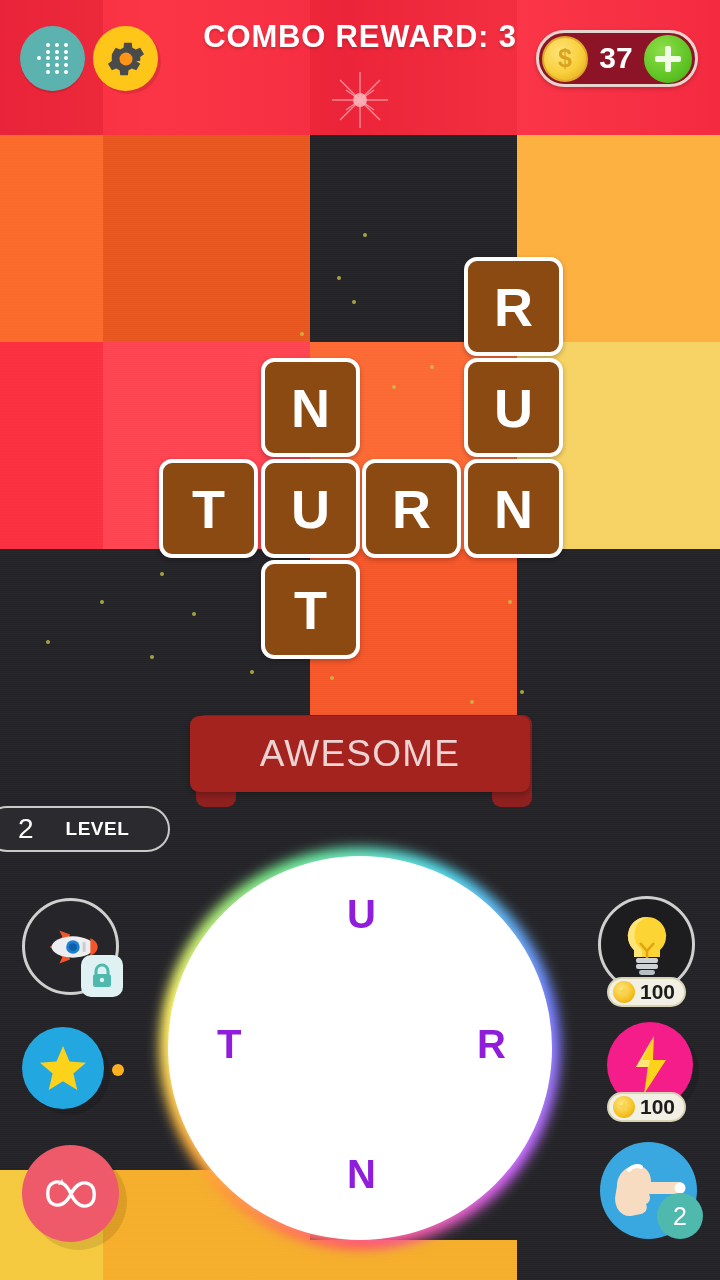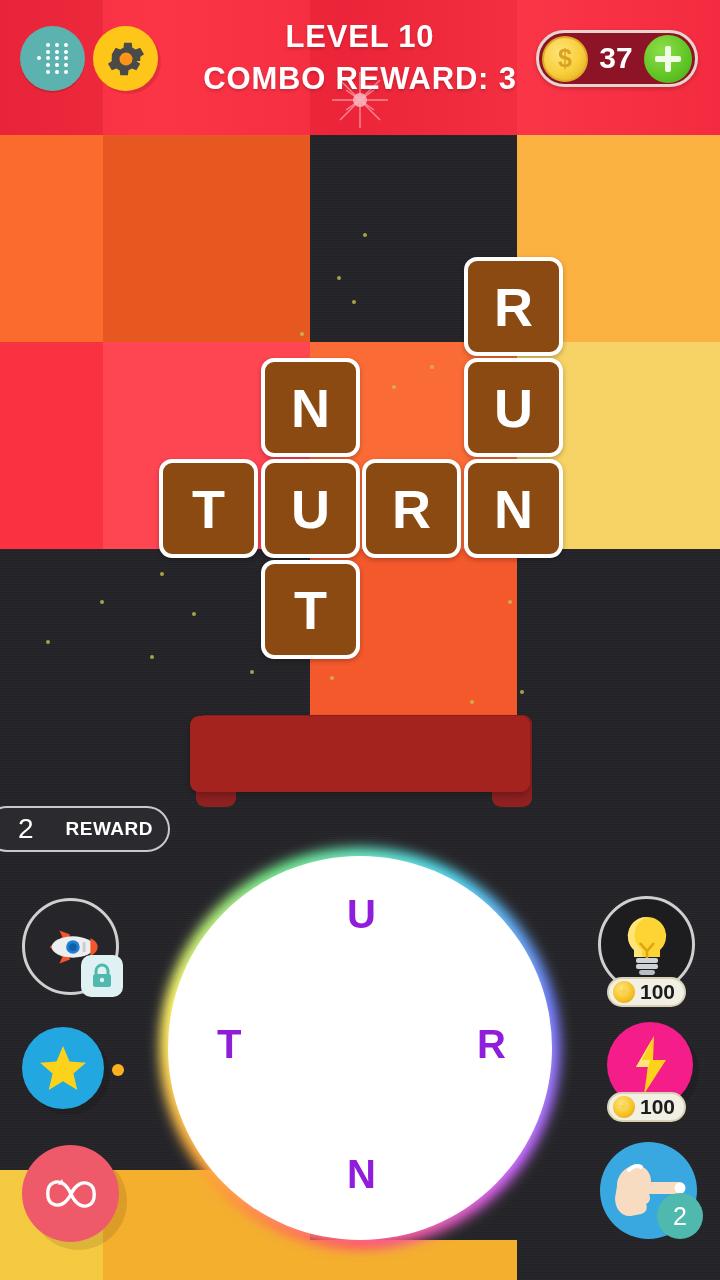--- a/index.html
+++ b/index.html
@@ -187,21 +187,20 @@
           <line x1="44" y1="12" x2="84" y2="52"></line>
             <line x1="84" y1="12" x2="44" y2="52"></line>
           <line x1="50" y1="22" x2="78" y2="42"></line>
             <line x1="78" y1="22" x2="50" y2="42"></line>
         </g>
         <circle cx="64" cy="32" r="7" fill="#ffe7ea" opacity=".85"></circle>
       </svg>
     </div>
 
     <div class="hdr-title">
-      <div>LEVEL 10</div>
       <div>COMBO REWARD: 3</div>
     </div>
 
     <div class="coinbar">
       <div class="coin-ico">$</div>
       <div class="coin-val">37</div>
       <div class="plus-wrap">
         <div class="plus-ico"></div>
       </div>
     </div>
@@ -217,24 +216,25 @@
       <div class="tile" style="left: 464px; top: 459px; background: rgb(140, 74, 19); border-color: rgb(255, 255, 255);">N</div>
       <div class="tile" style="left: 261px; top: 560px; background: rgb(140, 74, 19); border-color: rgb(255, 255, 255);">T</div>
     </div>
 
   <div class="ribbon">
     <div class="rb-tail" style="left:196px; top:715px; width:336px; height:75px;"></div>
     <div class="rb-tail" style="left:196px; top:744px; width:40px; height:63px;"></div>
     <div class="rb-tail" style="left:492px; top:744px; width:40px; height:63px;"></div>
     <div class="rb-main" style="left:190px; top:716px; width:340px; height:76px;"></div>
   </div>
+  <div class="rb-text">AWESOME</div>
 
   <div class="combo">
     <span class="combo-num">2</span>
-    <span class="combo-lbl">REWARD</span>
+    <span class="combo-lbl">LEVEL</span>
   </div>
 
   <div class="wheel-glow"></div>
   <div class="wheel"></div>
   <div id="wheelLettersHost">
       <div class="wl" style="left: 347px; top: 892px; color: rgb(143, 29, 219);">U</div>
       <div class="wl" style="left: 217px; top: 1022px; color: rgb(143, 29, 219);">T</div>
       <div class="wl" style="left: 477px; top: 1022px; color: rgb(143, 29, 219);">R</div>
       <div class="wl" style="left: 347px; top: 1152px; color: rgb(143, 29, 219);">N</div>
     </div>

